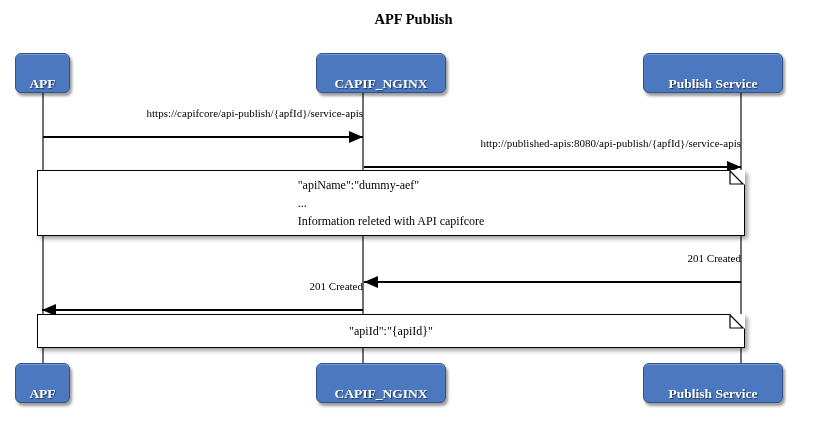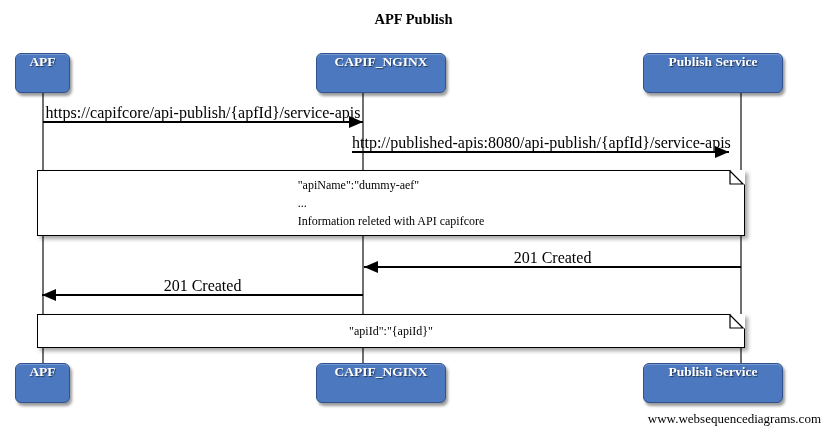--- a/index.html
+++ b/index.html
@@ -13,31 +13,31 @@
     font-size:14.5px;font-weight:bold;
   }
   .lifeline{
     position:absolute;top:93px;height:270px;width:2px;
     background:var(--lifeline,#707070);
   }
   .actor{
     position:absolute;height:38px;border:1px solid var(--actor-border,#31528e);
     border-radius:6px;background:var(--actor-fill,#4b78bf);
     box-shadow:2px 3px 3px rgba(0,0,0,.40), inset 0 1px 0 rgba(255,255,255,.25);
-    display:flex;align-items:flex-start;justify-content:center;
+    display:flex;align-items:flex-end;justify-content:center;
     color:var(--actor-text,#fff);font-weight:bold;font-size:13.5px;
     text-shadow:1px 1px 1px rgba(0,0,0,.55);white-space:nowrap;
   }
   .row-top{top:53px;} .row-bottom{top:363px;}
   .pos-apf{left:15px;width:53px;}
   .pos-capif{left:316px;width:128px;}
   .pos-publish{left:643px;width:138px;}
   .message{position:absolute;}
   .msg-label{
-    font-size:16px;text-align:center;padding-bottom:0;white-space:nowrap;
+    font-size:11px;text-align:right;padding-bottom:15px;white-space:nowrap;
     line-height:16px;
   }
   .msg-line{position:relative;height:2px;background:var(--message-line,#000);}
   .arrowhead{
     position:absolute;top:-5px;width:0;height:0;
     border-top:6px solid transparent;border-bottom:6px solid transparent;
   }
   .arrowhead.right{right:0;border-left:14px solid var(--message-line,#000);}
   .arrowhead.left{left:0;border-right:14px solid var(--message-line,#000);}
   .note{
@@ -67,21 +67,21 @@
   <div class="lifeline" style="left:362px"></div>
   <div class="lifeline" style="left:740px"></div>
 
   <div class="message" style="left:43px;top:105px;width:320px">
     <div class="msg-label">https://capifcore/api-publish/{apfId}/service-apis</div>
     <div class="msg-line">
       <span class="arrowhead right"></span>
     </div>
   </div>
 
-  <div class="message" style="left:352px;top:135px;width:377px">
+  <div class="message" style="left:364px;top:135px;width:377px">
     <div class="msg-label">http://published-apis:8080/api-publish/{apfId}/service-apis</div>
     <div class="msg-line">
       <span class="arrowhead right"></span>
     </div>
   </div>
 
   <div class="message" style="left:364px;top:250px;width:377px">
     <div class="msg-label">201 Created</div>
     <div class="msg-line">
       <span class="arrowhead left"></span>
@@ -130,15 +130,14 @@
   <div class="actor row-bottom pos-apf">
     <span>APF</span>
   </div>
   <div class="actor row-bottom pos-capif">
     <span>CAPIF_NGINX</span>
   </div>
   <div class="actor row-bottom pos-publish">
     <span>Publish Service</span>
   </div>
 
-  <div class="footer">www.websequencediagrams.com</div>
 
 </div>
 
 </body></html>

